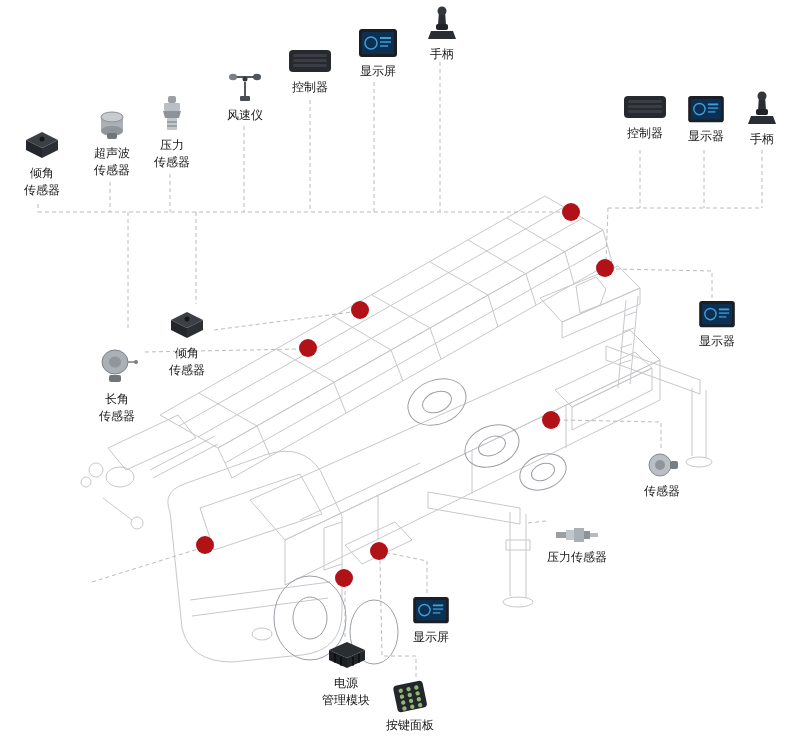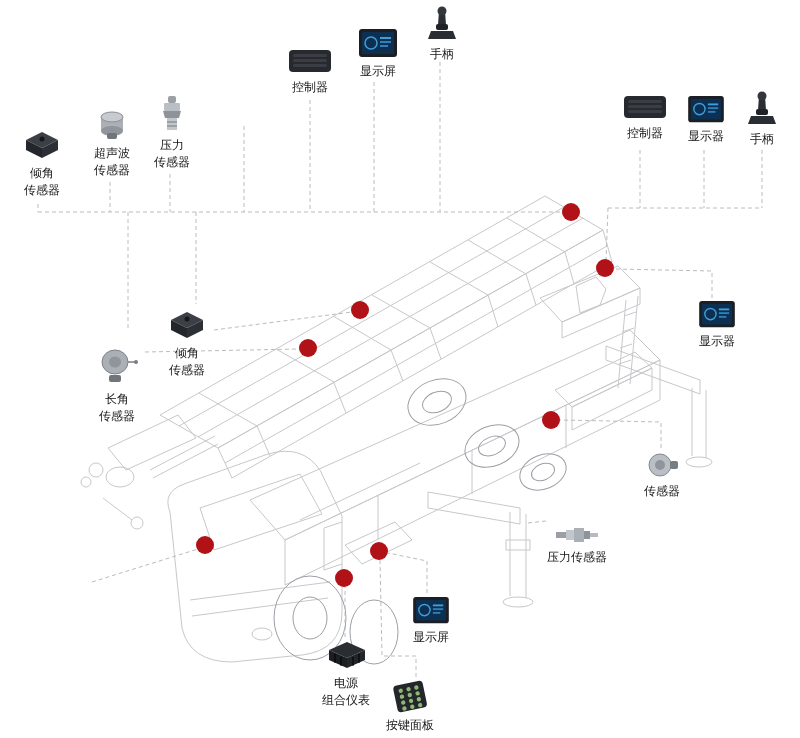--- a/index.html
+++ b/index.html
@@ -189,20 +189,33 @@
         <polygon points="6,17 24,17 22,24 8,24" fill="#8d9399"></polygon>
         <rect x="10" y="24" width="10" height="12" fill="#c2c7cc"></rect>
         <rect x="10" y="27" width="10" height="2" fill="#9aa0a6"></rect>
         <rect x="10" y="31" width="10" height="2" fill="#9aa0a6"></rect>
       </svg>
     </span>
     <span class="label">压力
 传感器</span>
   </div>
 
+  <div class="comp" style="left:216px;top:68px;width:58px">
+    <span class="icon">
+      <svg width="36" height="36" viewBox="0 0 36 36">
+        <line x1="18" y1="14" x2="18" y2="28" stroke="#54585e" stroke-width="2"></line>
+        <rect x="13" y="28" width="10" height="5" rx="1" fill="#4a4e54"></rect>
+        <line x1="6" y1="9" x2="30" y2="9" stroke="#54585e" stroke-width="2"></line>
+        <ellipse cx="6" cy="9" rx="4" ry="3.2" fill="#7a8087"></ellipse>
+        <ellipse cx="30" cy="9" rx="4" ry="3.2" fill="#50565c"></ellipse>
+        <circle cx="18" cy="11" r="2.5" fill="#33373c"></circle>
+      </svg>
+    </span>
+    <span class="label">风速仪</span>
+  </div>
 
   <div class="comp" style="left:282px;top:46px;width:56px">
     <span class="icon">
       <svg width="46" height="30" viewBox="0 0 46 30">
         <rect x="2" y="4" width="42" height="22" rx="4" fill="#26292e"></rect>
         <rect x="6" y="8" width="34" height="3" rx="1.5" fill="#3a3e44"></rect>
         <rect x="6" y="13" width="34" height="3" rx="1.5" fill="#3a3e44"></rect>
         <rect x="6" y="18" width="34" height="3" rx="1.5" fill="#3a3e44"></rect>
       </svg>
     </span>
@@ -345,21 +358,21 @@
         <polygon points="6,12 24,4 42,12 24,20" fill="#2a2d32"></polygon>
         <polygon points="6,12 24,20 24,30 6,22" fill="#1b1e22"></polygon>
         <polygon points="42,12 24,20 24,30 42,22" fill="#22252a"></polygon>
         <line x1="12" y1="16" x2="12" y2="25" stroke="#000" stroke-width="1"></line>
         <line x1="18" y1="19" x2="18" y2="28" stroke="#000" stroke-width="1"></line>
         <line x1="30" y1="19" x2="30" y2="28" stroke="#000" stroke-width="1"></line>
         <line x1="36" y1="16" x2="36" y2="25" stroke="#000" stroke-width="1"></line>
       </svg>
     </span>
     <span class="label">电源
-组合仪表</span>
+管理模块</span>
   </div>
 
   <div class="comp" style="left:374px;top:678px;width:72px">
     <span class="icon">
       <svg width="42" height="36" viewBox="0 0 42 36">
         <g transform="rotate(-12 21 18)">
           <rect x="6" y="5" width="30" height="27" rx="4" fill="#23262b"></rect>
           <circle cx="13" cy="11" r="2.2" fill="#8fb573"></circle>
             <circle cx="21" cy="11" r="2.2" fill="#8fb573"></circle>
             <circle cx="29" cy="11" r="2.2" fill="#8fb573"></circle>

